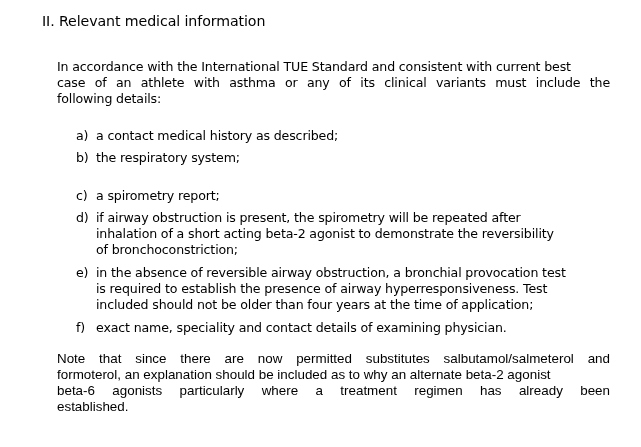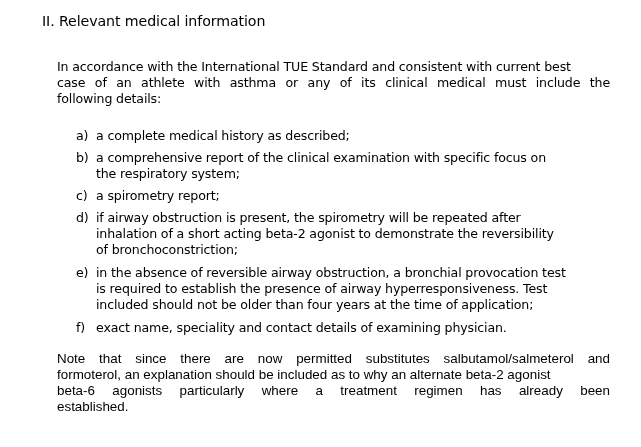--- a/index.html
+++ b/index.html
@@ -80,35 +80,34 @@
       letter-spacing: 0;
     }
   </style>
 </head>
 <body>
 
 <div class="heading">II. Relevant medical information</div>
 
 <div class="para intro">
   <span class="line">In accordance with the International TUE Standard and consistent with current best</span>
-  <span class="line just">case of an athlete with asthma or any of its clinical medical must include the</span>
+  <span class="line just">case of an athlete with asthma or any of its clinical variants must include the</span>
   <span class="line">following details:</span>
 </div>
 
 <div class="list" style="top:128px;">
   <div class="item" style="top:0px;">
     <span class="marker">a)</span>
     <div class="body">
-      <span class="line">a complete medical history as described;</span>
+      <span class="line">a contact medical history as described;</span>
     </div>
   </div>
   <div class="item" style="top:22px;">
     <span class="marker">b)</span>
     <div class="body">
-      <span class="line">a comprehensive report of the clinical examination with specific focus on</span>
       <span class="line">the respiratory system;</span>
     </div>
   </div>
   <div class="item" style="top:60px;">
     <span class="marker">c)</span>
     <div class="body">
       <span class="line">a spirometry report;</span>
     </div>
   </div>
   <div class="item" style="top:82px;">

